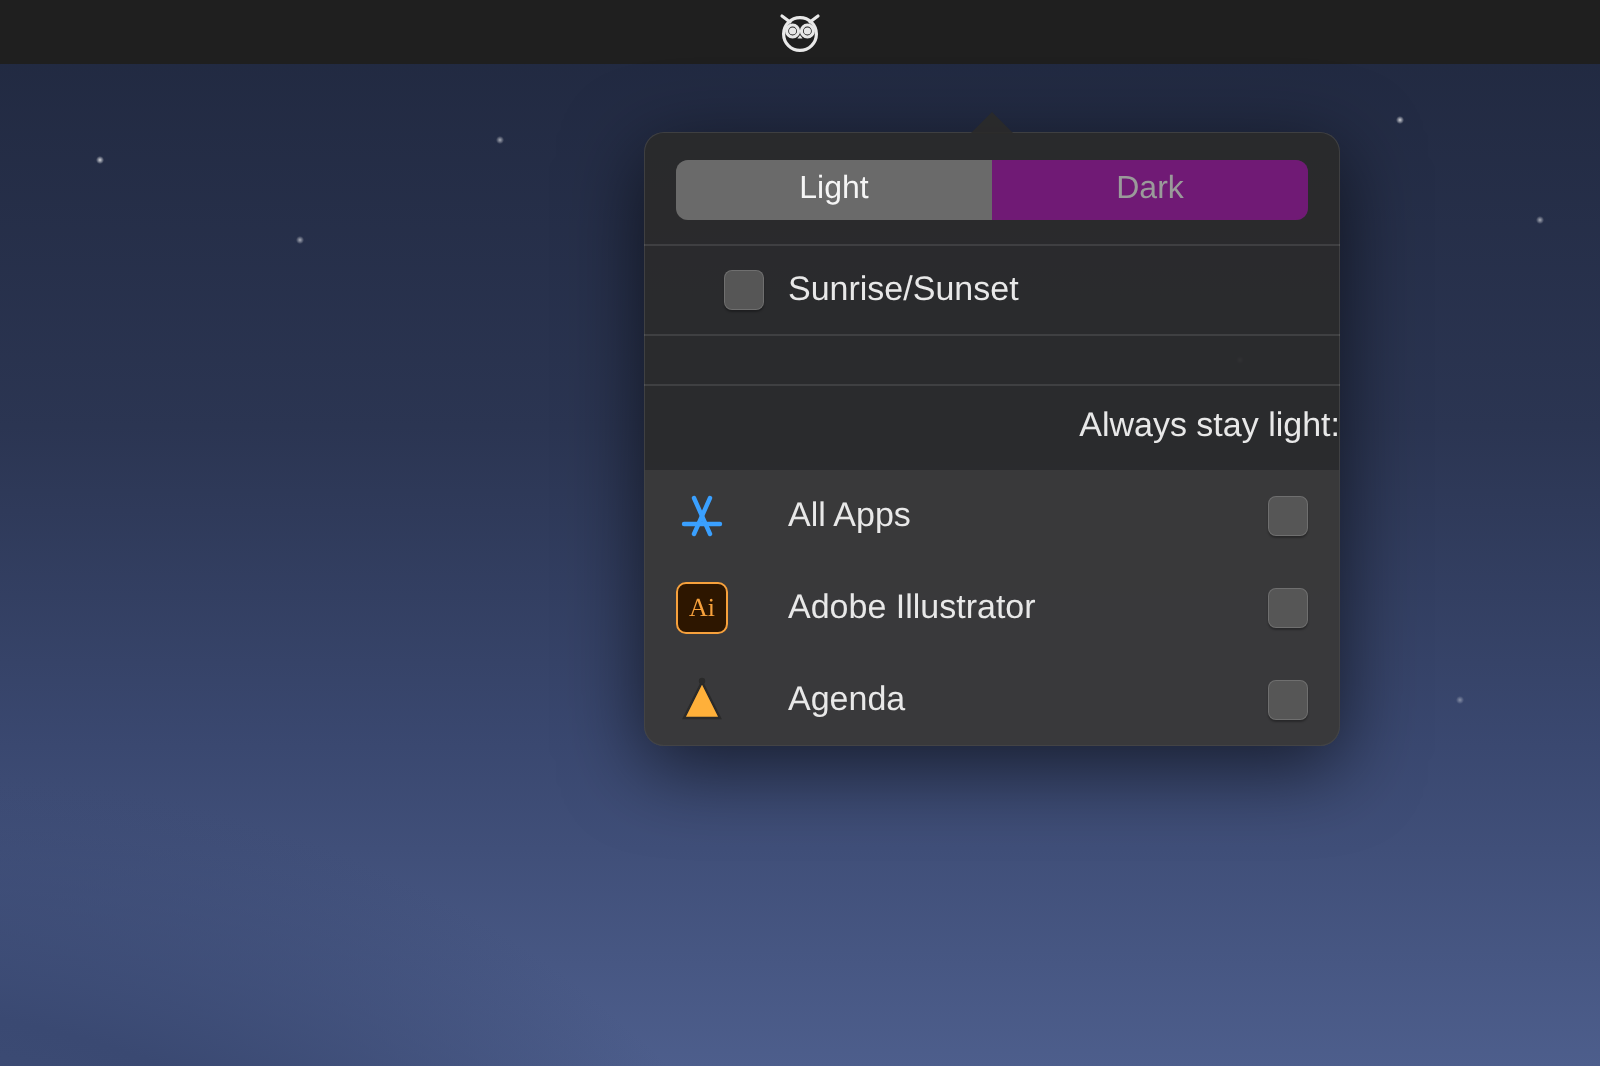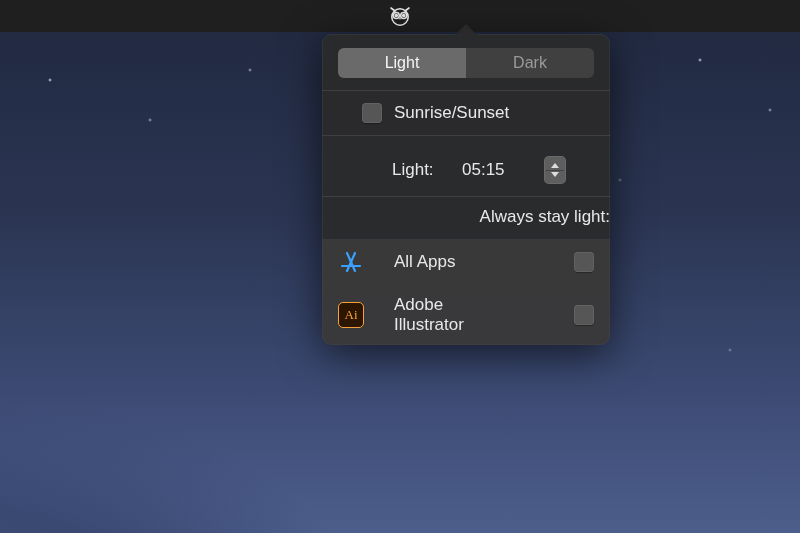--- a/index.html
+++ b/index.html
@@ -38,21 +38,21 @@
   .menubar {
     position: absolute; top:0; left:0; right:0; height:32px;
     background: #1f1f1f;
     display:flex; align-items:center; justify-content:center;
     z-index: 5;
   }
   .owl-icon { color:#e8e8e8; display:flex; align-items:center; justify-content:center; width:32px; height:32px; }
 
   
   .popover-wrap {
-    position:absolute; top:24px; left:322px; width:288px;
+    position:absolute; top:56px; left:322px; width:348px;
     z-index:10;
   }
   .arrow {
     width:22px; height:11px; margin:0 auto -1px auto;
     position:relative;
   }
   .arrow svg { display:block; }
 
   .panel {
     background: rgba(42,42,42,0.92);
@@ -69,21 +69,21 @@
     border-radius:6px; overflow:hidden;
     box-shadow: 0 0 0 0.5px rgba(255,255,255,0.08) inset;
   }
   .seg-btn {
     flex:1 1 0; height:30px;
     display:flex; align-items:center; justify-content:center;
     font-size:16px;
     cursor:pointer; user-select:none;
   }
   .seg-active { background:#6a6a6a; color:#f5f5f5; }
-  .seg-inactive { background:#404040; color:#9a9a9a; }
+  .seg-inactive { background:#701a75; color:#9a9a9a; }
 
   .hr { height:1px; background:rgba(255,255,255,0.10); margin:0; }
 
   .section { padding:12px 18px; font-size:17px; }
   .row { display:flex; align-items:flex-start; gap:12px; }
   .checkbox {
     width:20px; height:20px; border-radius:4px;
     background:#565656;
     box-shadow: 0 0 0 0.5px rgba(255,255,255,0.15) inset, 0 1px 1px rgba(0,0,0,0.3);
     flex:0 0 auto;
@@ -169,27 +169,20 @@
     <div class="section indent">
       <div class="row">
         <div class="checkbox"></div>
         <span>Sunrise/Sunset</span>
       </div>
     </div>
 
     <div class="hr"></div>
 
     <div class="section indent">
-      <div class="time-row">
-        <span class="lbl">Light:</span>
-        <span class="val">05:15</span>
-        <div class="stepper">
-            <div class="divider"></div>
-          </div>
-      </div>
     </div>
 
     <div class="hr"></div>
 
     <div class="always-row">Always stay light:</div>
 
     <div class="apps">
 
       <div class="app-row">
         <span class="app-icon">
@@ -206,17 +199,29 @@
         <div class="checkbox"></div>
       </div>
 
       <div class="app-row">
         <span class="app-icon ai-box">Ai</span>
         <span>Adobe Illustrator</span>
         <span class="spacer"></span>
         <div class="checkbox"></div>
       </div>
 
+      <div class="app-row">
+        <span class="app-icon">
+          <svg width="24" height="24" viewBox="0 0 24 24">
+            <path d="M12 3 L21 21 H3 Z" fill="#ffb03a"></path>
+            <path d="M12 3 L21 21 H3 Z" fill="none" stroke="#2a2a2a" stroke-width="1.2"></path>
+            <circle cx="12" cy="2.5" r="1.6" fill="#2a2a2a"></circle>
+          </svg>
+        </span>
+        <span>Agenda</span>
+        <span class="spacer"></span>
+        <div class="checkbox"></div>
+      </div>
 
     </div>
 
   </div>
 </div>
 
 </body></html>

